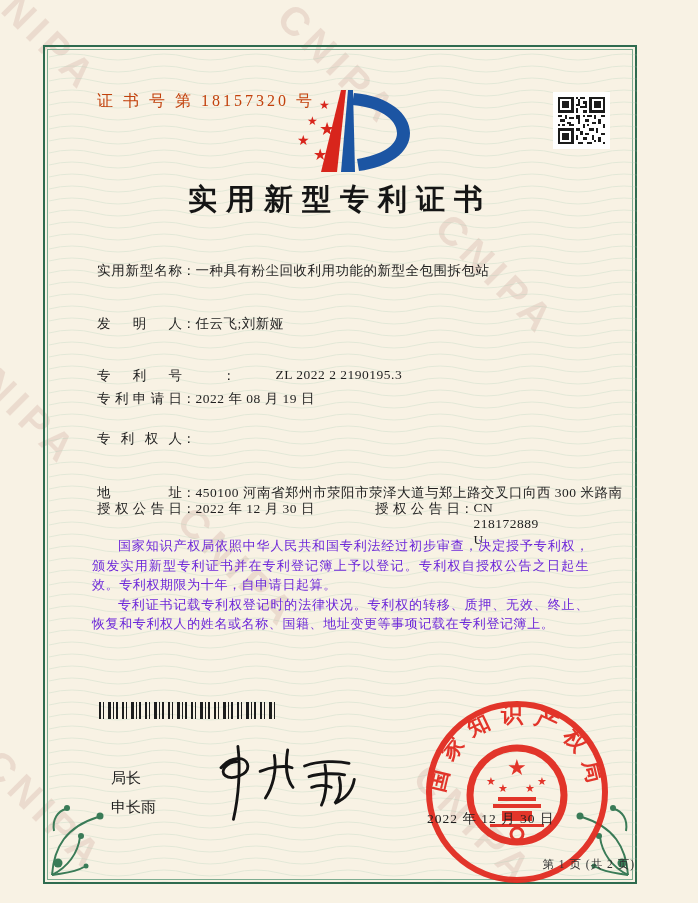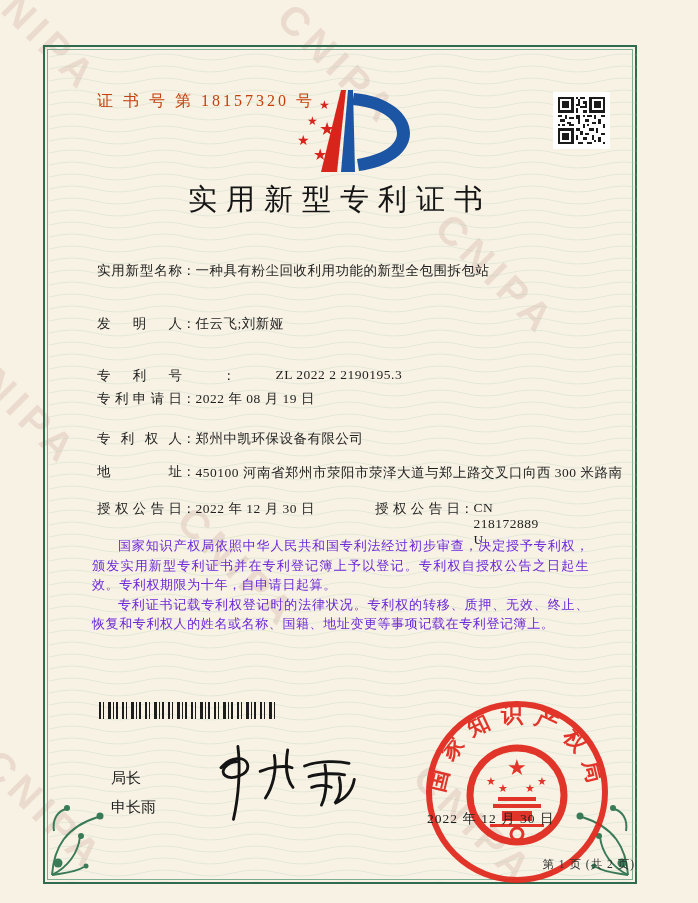--- a/index.html
+++ b/index.html
@@ -27,21 +27,21 @@
   .waves { position:absolute; inset:4px; z-index:0; opacity:.5; }
   .content { position:absolute; inset:0; z-index:3; }
   
   .cert-no {
     position:absolute; left:52px; top:44px; font-size:16px; letter-spacing:3px; color:#c2410c;
   }
   .qr-wrap { position:absolute; left:508px; top:45px; width:57px; height:57px; background:#fff; padding:5px; }
   .logo { position:absolute; left:232px; top:40px; }
   .title {
     position:absolute; left:0; top:133px; width:100%; text-align:center;
-    font-size:29px; font-weight:normal; letter-spacing:9px; color:#151515;
+    font-size:29px; font-weight:bold; letter-spacing:9px; color:#151515;
   }
   
   .field-row { position:absolute; left:52px; font-size:13.5px; color:#1f1f1f; display:flex; }
   .lbl {
     display:inline-block; width:85px; text-align:justify; text-align-last:justify; flex:none;
   }
   .colon { flex:none; }
   .val { letter-spacing:.5px; }
   .addr-val { width:452px; line-height:17px; }
   .pair2 { position:absolute; left:278px; top:0; display:flex; }
@@ -219,23 +219,22 @@
         <span class="val">ZL 2022 2 2190195.3</span>
       </div>
       <div class="field-row" style="top:343px;align-items:center;">
         <span class="lbl">专利申请日</span>
           <span class="colon">：</span>
         <span class="val">2022 年 08 月 19 日</span>
       </div>
       <div class="field-row" style="top:383px;">
         <span class="lbl">专利权人</span>
           <span class="colon">：</span>
-        <span class="val">郑州中凯环保设备有限公司</span>
-      </div>
-      <div class="field-row" style="top:416px;align-items:center;">
+      </div>
+      <div class="field-row" style="top:437px;">
         <span class="lbl">地址</span>
           <span class="colon">：</span>
         <span class="val addr-val">450100 河南省郑州市荥阳市荥泽大道与郑上路交叉口向西 300 米路南</span>
       </div>
       <div class="field-row" style="top:453px;">
         <span class="lbl">授权公告日</span>
           <span class="colon">：</span>
         <span class="val">2022 年 12 月 30 日</span>
         <span class="pair2">
           <span class="lbl">授权公告日</span>

